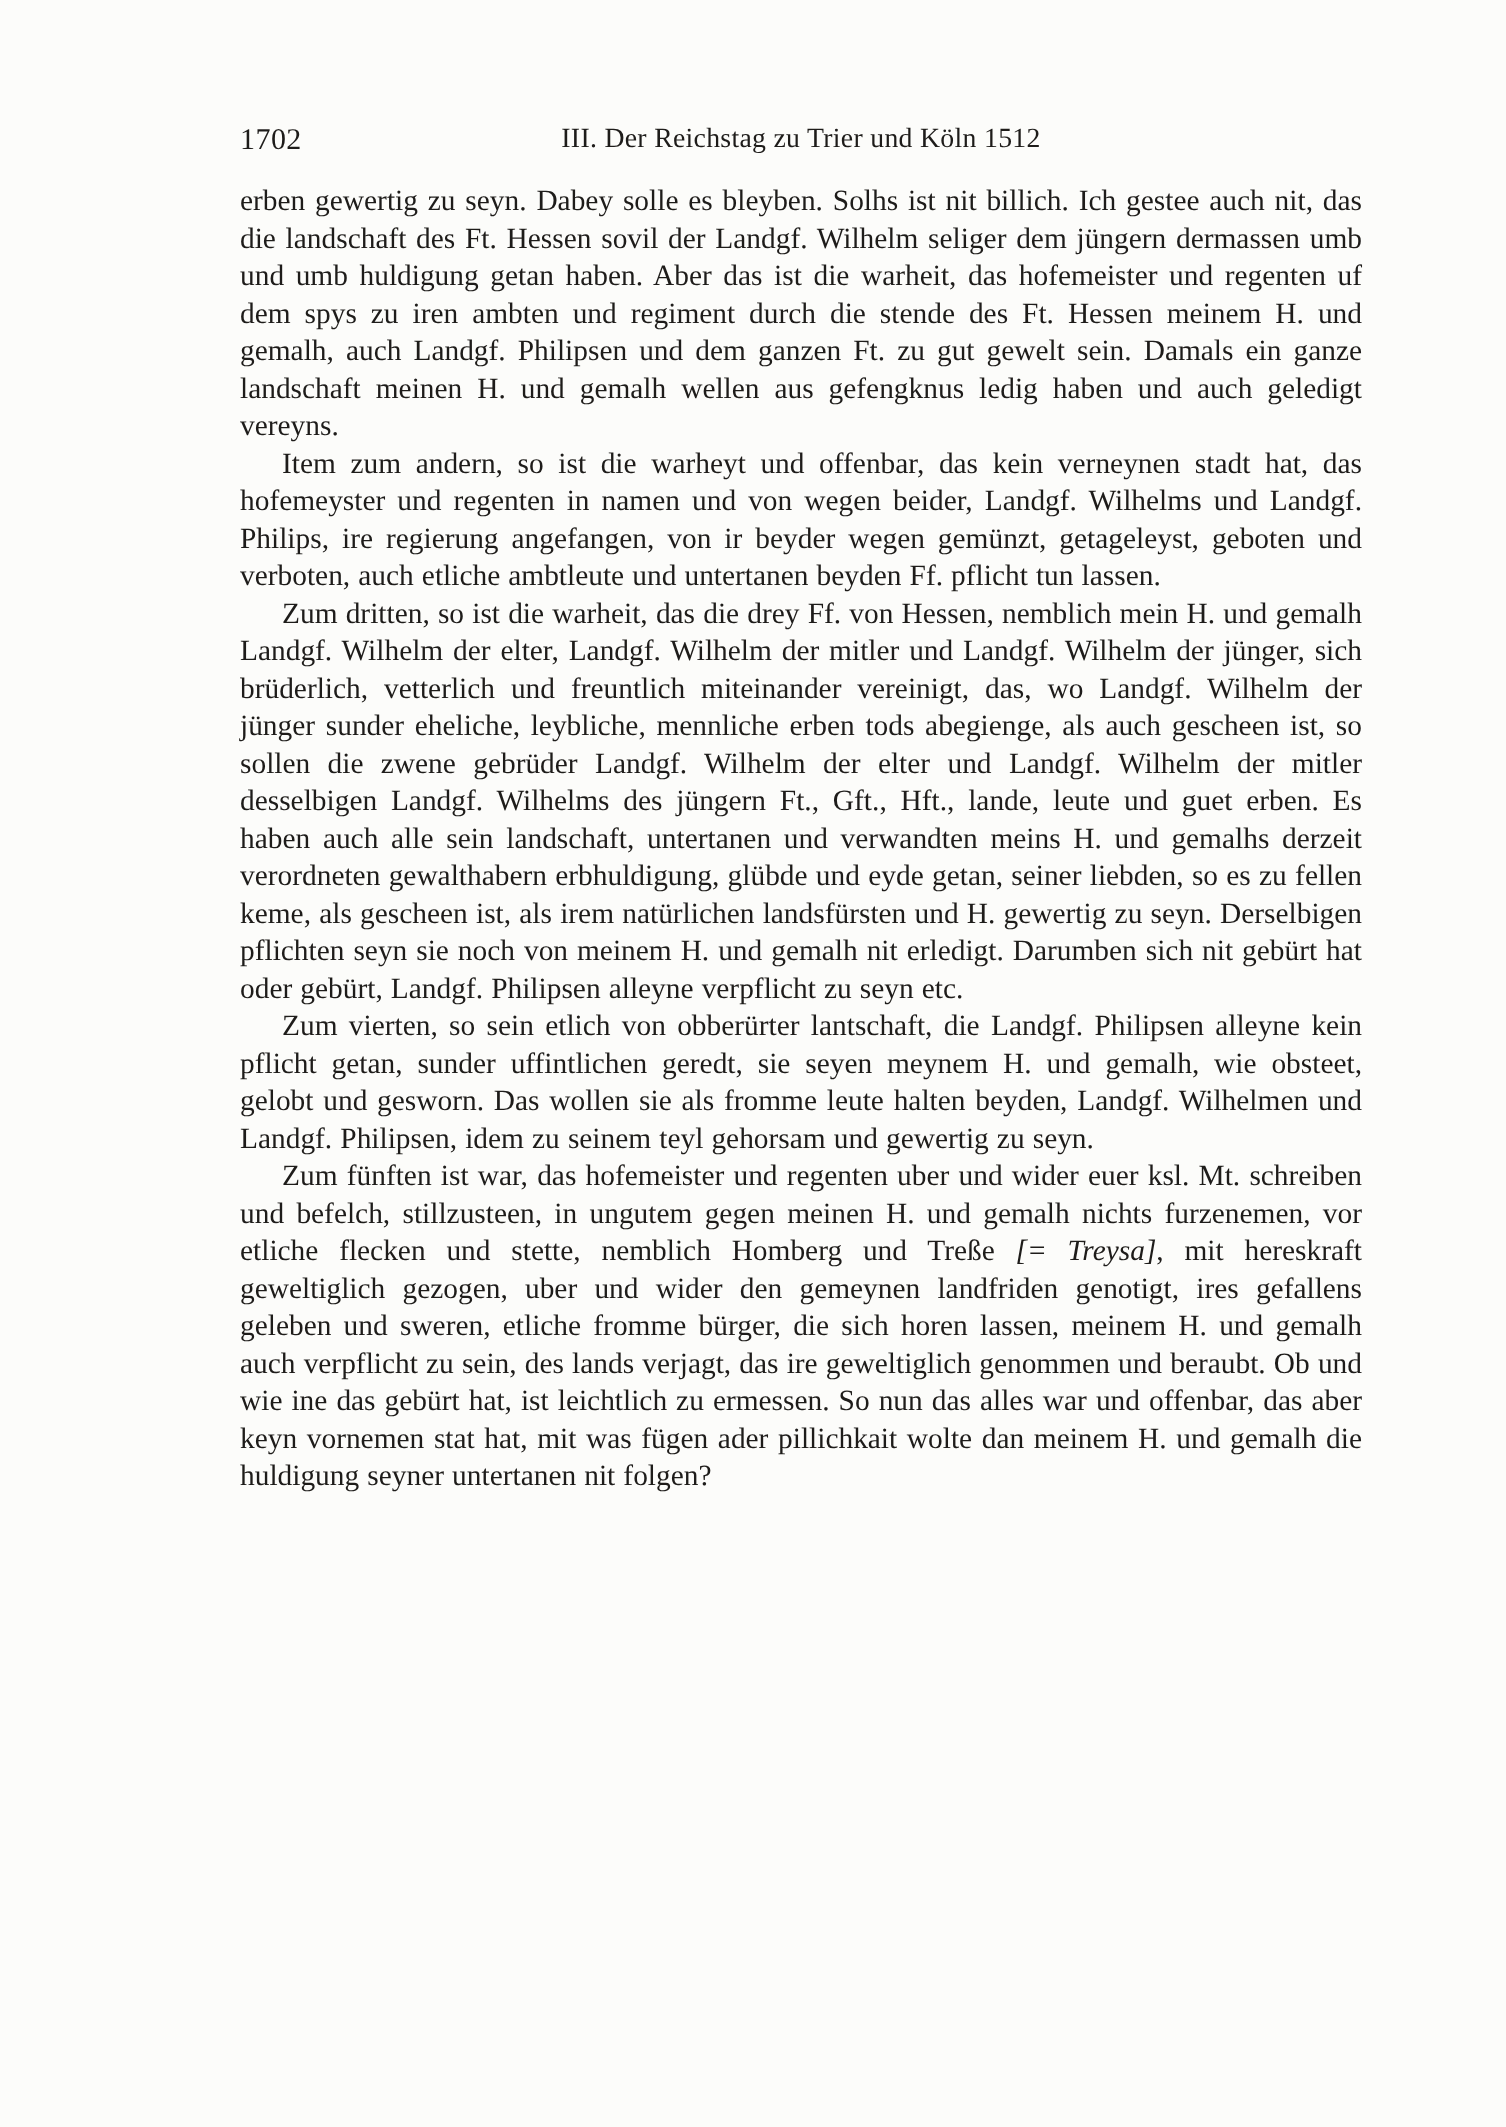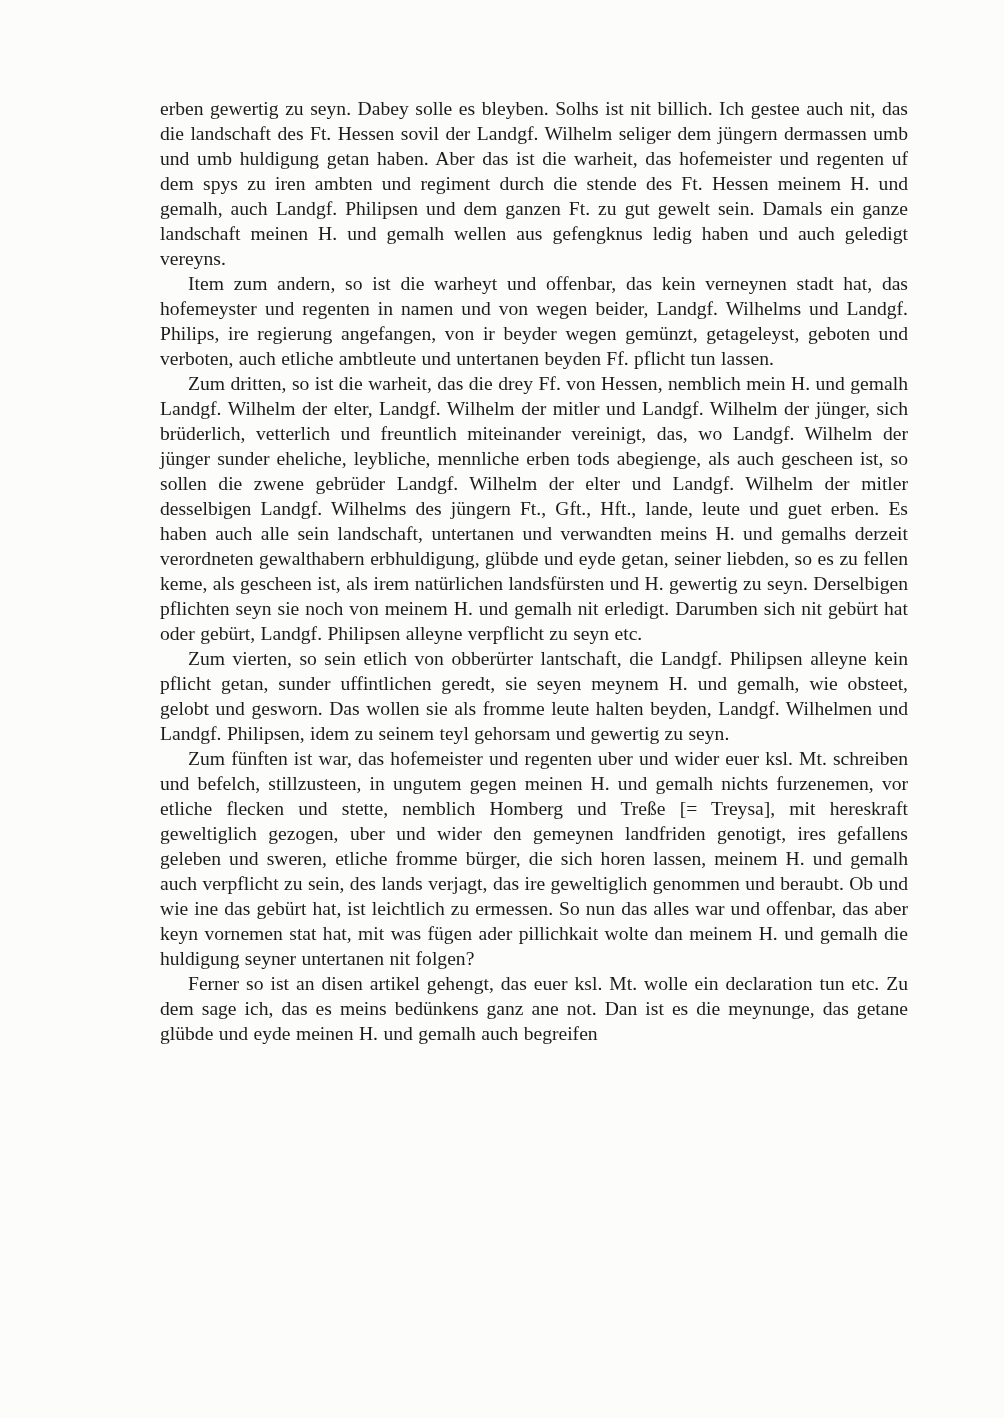--- a/index.html
+++ b/index.html
@@ -56,32 +56,36 @@
   }
   .body-text p {
     margin: 0;
     padding: 0;
     text-indent: 28px;
   }
   .body-text p.first {
     text-indent: 0;
   }
   .italic {
+    font-style: italic;
   }
 </style>
 </head>
 <body>
 
 <div class="page">
   <div class="text-block">
 
+    <div class="header">
+      <span class="page-number">1702</span>
+      <span class="running-title">III. Der Reichstag zu Trier und Köln 1512</span>
+    </div>
 
     <div class="body-text">
       <p class="first">erben gewertig zu seyn. Dabey solle es bleyben. Solhs ist nit billich. Ich gestee auch nit, das die landschaft des Ft. Hessen sovil der Landgf. Wilhelm seliger dem jüngern dermassen umb und umb huldigung getan haben. Aber das ist die warheit, das hofemeister und regenten uf dem spys zu iren ambten und regiment durch die stende des Ft. Hessen meinem H. und gemalh, auch Landgf. Philipsen und dem ganzen Ft. zu gut gewelt sein. Damals ein ganze landschaft meinen H. und gemalh wellen aus gefengknus ledig haben und auch geledigt vereyns.</p>
       <p>Item zum andern, so ist die warheyt und offenbar, das kein verneynen stadt hat, das hofemeyster und regenten in namen und von wegen beider, Landgf. Wilhelms und Landgf. Philips, ire regierung angefangen, von ir beyder wegen gemünzt, getageleyst, geboten und verboten, auch etliche ambtleute und untertanen beyden Ff. pflicht tun lassen.</p>
       <p>Zum dritten, so ist die warheit, das die drey Ff. von Hessen, nemblich mein H. und gemalh Landgf. Wilhelm der elter, Landgf. Wilhelm der mitler und Landgf. Wilhelm der jünger, sich brüderlich, vetterlich und freuntlich miteinander vereinigt, das, wo Landgf. Wilhelm der jünger sunder eheliche, leybliche, mennliche erben tods abegienge, als auch gescheen ist, so sollen die zwene gebrüder Landgf. Wilhelm der elter und Landgf. Wilhelm der mitler desselbigen Landgf. Wilhelms des jüngern Ft., Gft., Hft., lande, leute und guet erben. Es haben auch alle sein landschaft, untertanen und verwandten meins H. und gemalhs derzeit verordneten gewalthabern erbhuldigung, glübde und eyde getan, seiner liebden, so es zu fellen keme, als gescheen ist, als irem natürlichen landsfürsten und H. gewertig zu seyn. Derselbigen pflichten seyn sie noch von meinem H. und gemalh nit erledigt. Darumben sich nit gebürt hat oder gebürt, Landgf. Philipsen alleyne verpflicht zu seyn etc.</p>
       <p>Zum vierten, so sein etlich von obberürter lantschaft, die Landgf. Philipsen alleyne kein pflicht getan, sunder uffintlichen geredt, sie seyen meynem H. und gemalh, wie obsteet, gelobt und gesworn. Das wollen sie als fromme leute halten beyden, Landgf. Wilhelmen und Landgf. Philipsen, idem zu seinem teyl gehorsam und gewertig zu seyn.</p>
       <p><span>Zum fünften ist war, das hofemeister und regenten uber und wider euer ksl. Mt. schreiben und befelch, stillzusteen, in ungutem gegen meinen H. und gemalh nichts furzenemen, vor etliche flecken und stette, nemblich Homberg und Treße </span><span class="italic">[= Treysa]</span><span>, mit hereskraft geweltiglich gezogen, uber und wider den gemeynen landfriden genotigt, ires gefallens geleben und sweren, etliche fromme bürger, die sich horen lassen, meinem H. und gemalh auch verpflicht zu sein, des lands verjagt, das ire geweltiglich genommen und beraubt. Ob und wie ine das gebürt hat, ist leichtlich zu ermessen. So nun das alles war und offenbar, das aber keyn vornemen stat hat, mit was fügen ader pillichkait wolte dan meinem H. und gemalh die huldigung seyner untertanen nit folgen?</span></p>
-      <p>Ferner so ist an disen artikel gehengt, das euer ksl. Mt. wolle ein declaration tun etc. Zu dem sage ich, das es meins bedünkens ganz ane not. Dan ist es die meynunge, das getane glübde und eyde meinen H. und gemalh auch begreifen</p>
     </div>
 
   </div>
 </div>
 
 </body></html>

